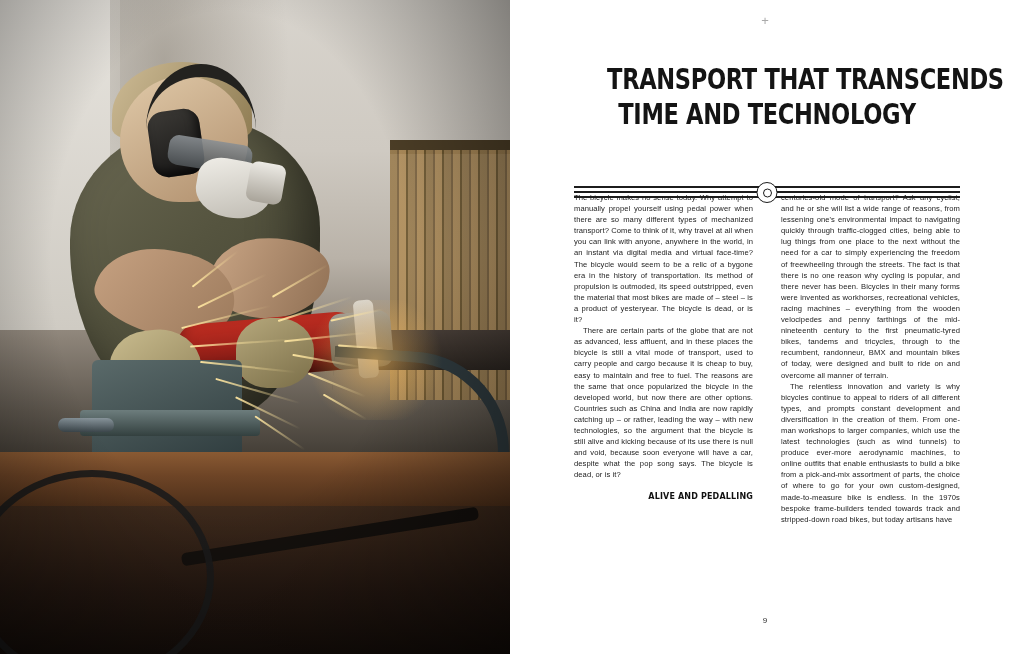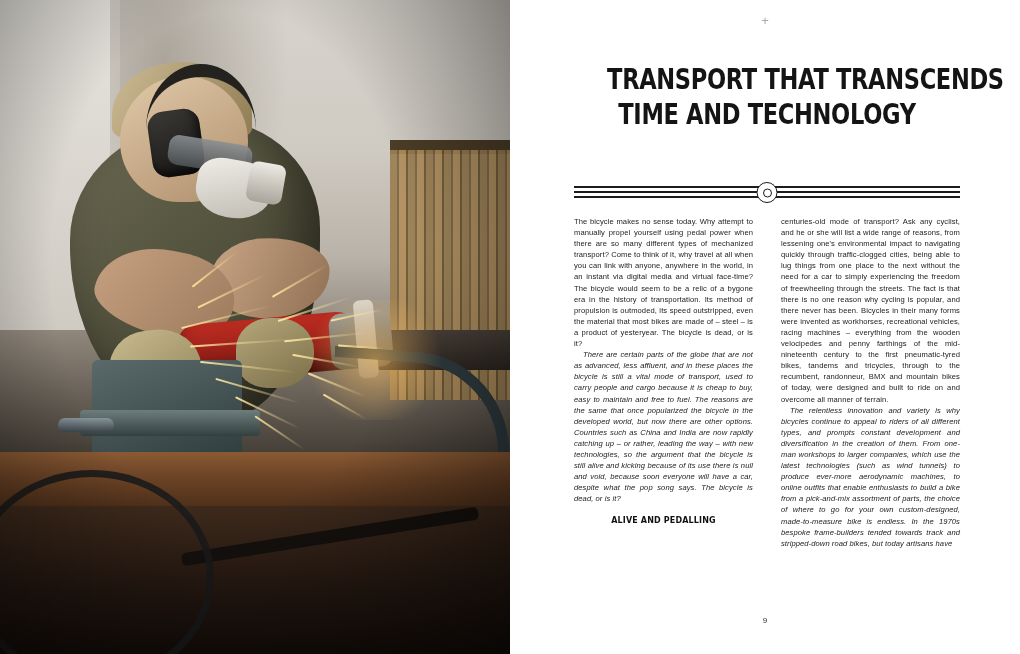--- a/index.html
+++ b/index.html
@@ -317,44 +317,44 @@
     left: 50%; top: 50%;
     transform: translate(-50%,-50%);
     width: 7px; height: 7px;
     border-radius: 50%;
     border: 1.3px solid #1c1c1c;
   }
 
   .columns {
     position: absolute;
     left: 64px;
-    top: 216px;
+    top: 192px;
     width: 386px;
     display: flex;
     gap: 28px;
   }
   .col {
     width: 184px;
     font-family: "Liberation Sans", sans-serif;
     font-size: 7.6px;
     line-height: 11.1px;
     color: #1b1b1b;
     text-align: justify;
     letter-spacing: 0.01em;
   }
   .col p { margin: 0; }
-  .col p.indent { text-indent: 9px; font-style: italic; }
+  .col p.indent { text-indent: 9px; }
   .subhead {
     margin: 11px 0 6px 0;
     font-family: "DejaVu Sans", sans-serif;
     font-weight: bold;
     font-size: 8px;
     letter-spacing: 0.02em;
     color: #111;
-    text-align: center;
+    text-align: right;
   }
   .folio {
     position: absolute;
     left: 0; right: 0;
     top: 616px;
     text-align: center;
     font-size: 8px;
     color: #2a2a2a;
     font-family: "Liberation Sans", sans-serif;
   }

